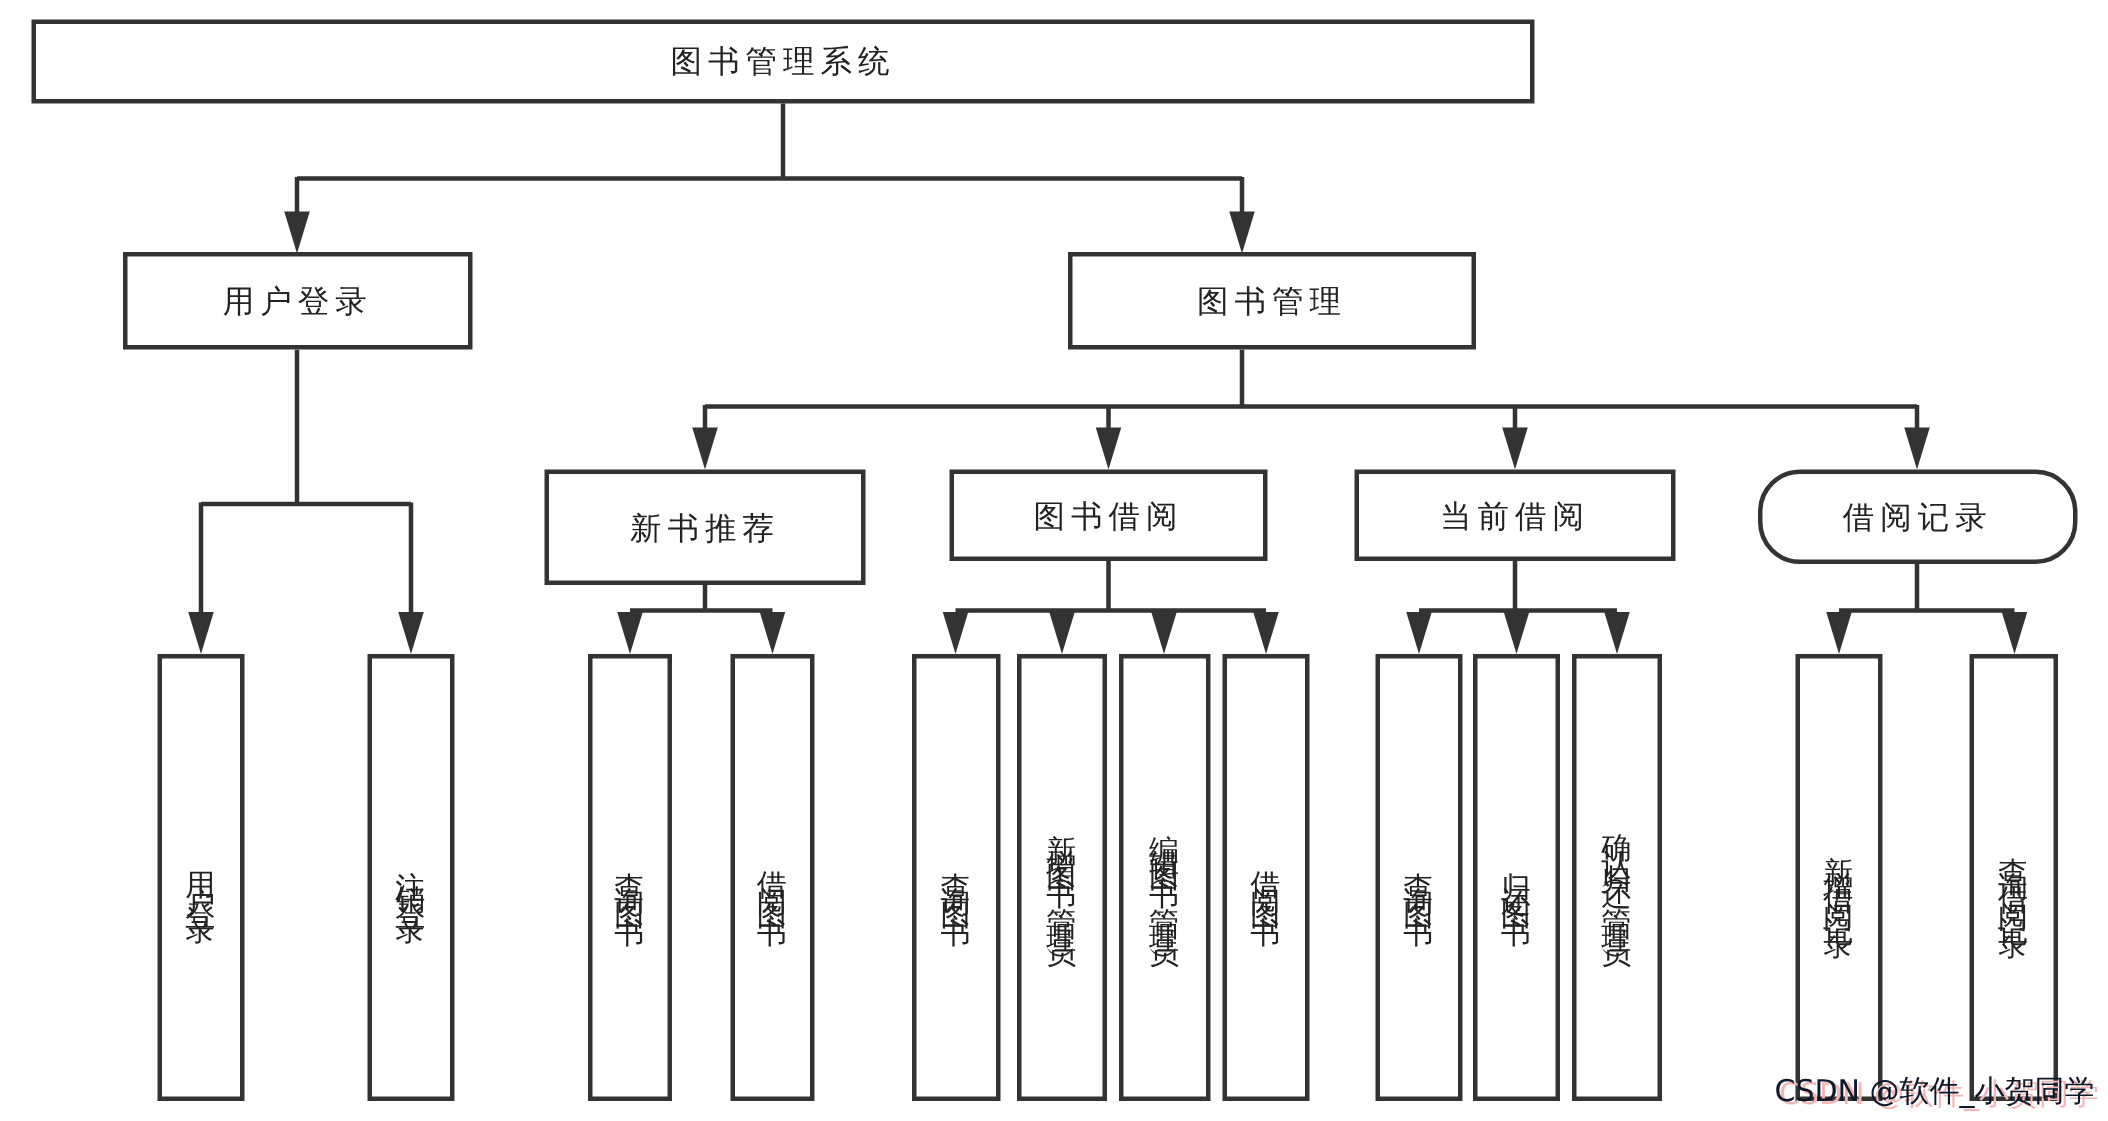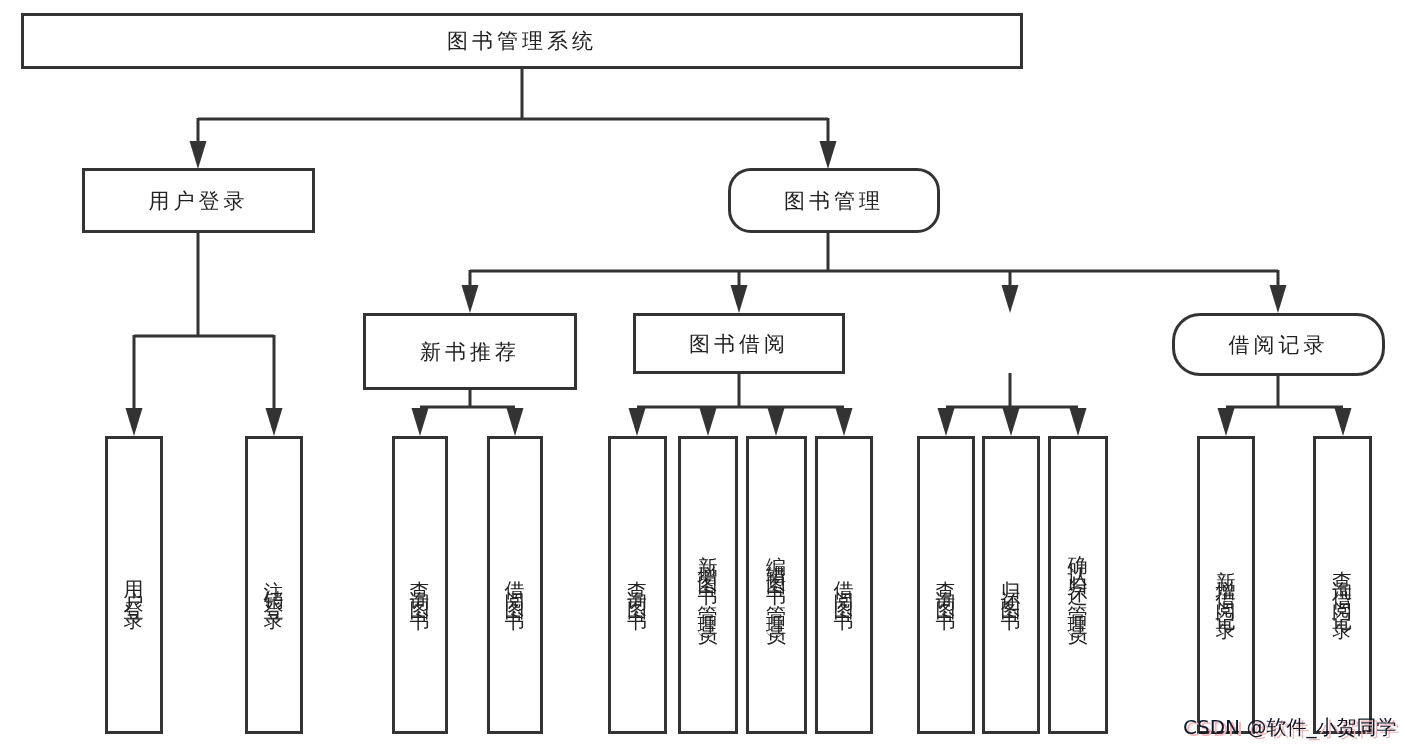--- a/index.html
+++ b/index.html
@@ -96,24 +96,25 @@
       <path d="M1002.5 408 H1019.5 L1011 436 Z"></path>
       <path d="M1069.5 408 H1086.5 L1078 436 Z"></path>
       <path d="M1217.5 408 H1234.5 L1226 436 Z"></path>
       <path d="M1334.5 408 H1351.5 L1343 436 Z"></path>
     </g>
   </svg>
 
   <div class="box hbox" style="left:21px; top:13px; width:1002px; height:56px;">图书管理系统</div>
 
   <div class="box hbox" style="left:82px; top:168px; width:233px; height:65px;">用户登录</div>
-  <div class="box hbox" style="left:728px; top:168px; width:212px; height:65px;border-radius:23px;">图书管理</div>
+  <div class="box hbox" style="left:712px; top:168px; width:272px; height:65px;">图书管理</div>
 
   <div class="box hbox" style="left:363px; top:313px; width:214px; height:77px;">新书推荐</div>
   <div class="box hbox" style="left:633px; top:313px; width:212px; height:61px;text-align:center;">图书借阅</div>
+  <div class="box hbox" style="left:903px; top:313px; width:214px; height:61px;">当前借阅</div>
   <div class="box hbox" style="left:1172px; top:313px; width:213px; height:63px;border-radius:28px;">借阅记录</div>
 
   <div class="box vbox" style="left:105px; top:436px; width:58px; height:298px;">用户登录</div>
   <div class="box vbox" style="left:245px; top:436px; width:58px; height:298px;">注销登录</div>
 
   <div class="box vbox" style="left:392px; top:436px; width:56px; height:298px;">查询图书</div>
   <div class="box vbox" style="left:487px; top:436px; width:56px; height:298px;">借阅图书</div>
 
   <div class="box vbox" style="left:608px; top:436px; width:59px; height:298px;">查询图书</div>
   <div class="box vbox" style="left:678px; top:436px; width:60px; height:298px;">新增图书（管理员）</div>

